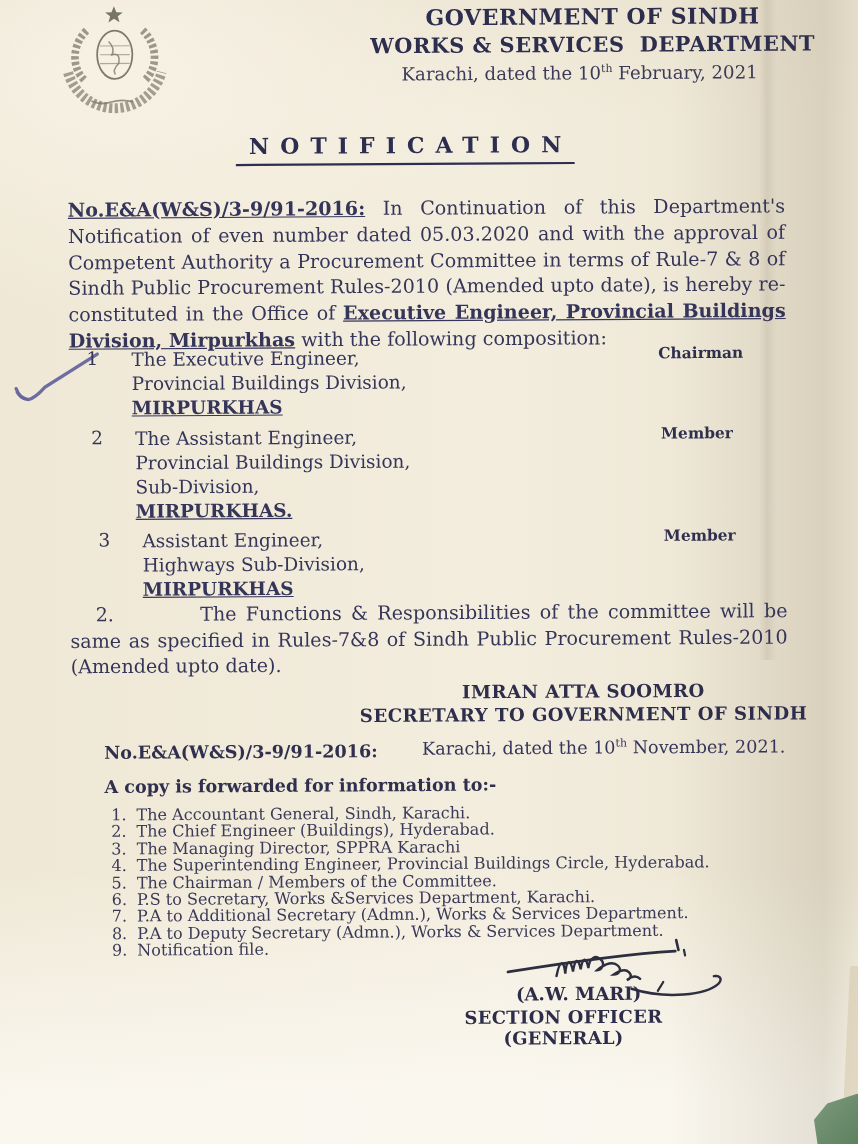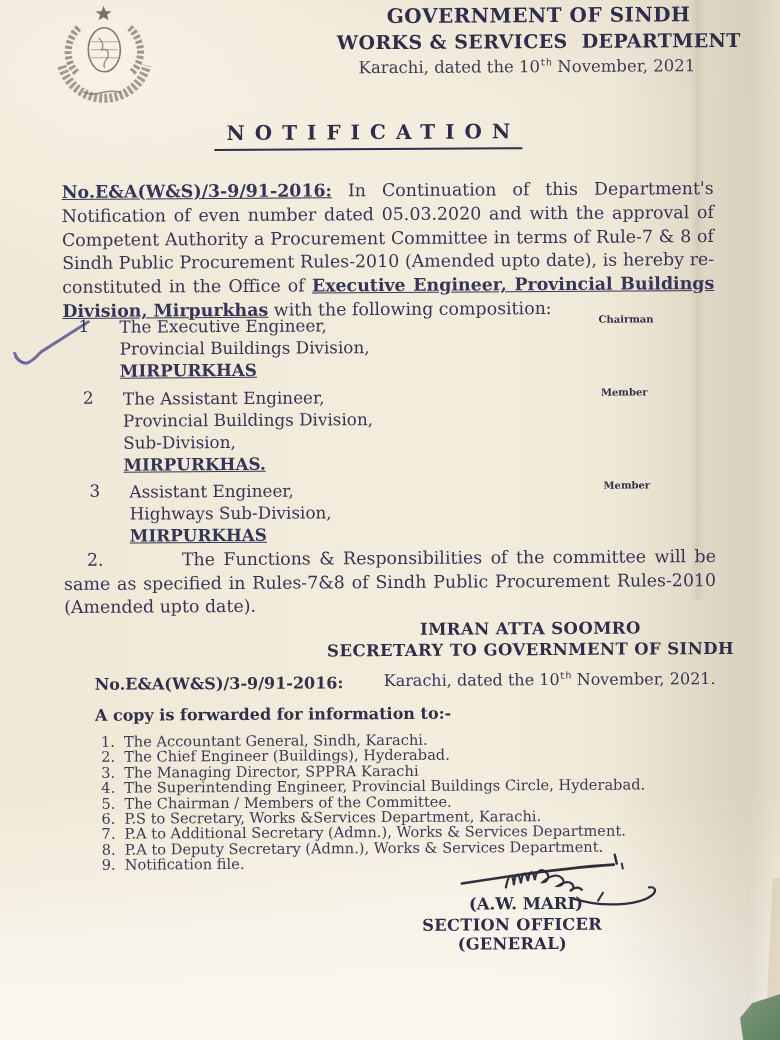--- a/index.html
+++ b/index.html
@@ -20,29 +20,29 @@
     background:linear-gradient(90deg, rgba(125,112,88,0) 0%, rgba(125,112,88,.13) 45%, rgba(125,112,88,0) 100%);}
   .edge-beige{right:0;bottom:42px;width:13px;height:120px;background:#d8ccb2;opacity:.65;
     clip-path:polygon(45% 0,100% 0,100% 100%,0 100%);}
   .corner-green{right:0;bottom:0;width:40px;height:46px;
     background:linear-gradient(135deg,#7d9a7d,#5d815f);
     clip-path:polygon(100% 0,100% 100%,8% 100%,0 52%,30% 20%);}
   .org{left:322px;top:4px;width:440px;text-align:center;font-weight:bold;color:#2d2d4e;}
   .org1{font-size:20px;letter-spacing:.5px;}
   .org2{font-size:19px;white-space:pre;margin-top:3px;letter-spacing:.4px;}
   .dateline{left:350px;top:58px;width:360px;text-align:center;font-size:16.5px;color:#3b3b58;}
-  sup{font-size:10px;font-family:Liberation Mono, monospace;}
+  sup{font-size:10px;}
   .title-wrap{left:0;top:120px;width:742px;text-align:center;}
   .title-text{display:inline-block;font-size:20px;font-weight:bold;letter-spacing:10px;
     color:#2d2d50;border-bottom:2.5px solid #2d2d50;padding:0 2px 4px 12px;}
   .para1{left:64px;top:179px;width:652px;font-size:17.4px;line-height:23.8px;text-align:justify;}
   .bu{font-weight:bold;text-decoration:underline;}
   .c-no{font-size:16.8px;}
   .c-body{font-size:16.8px;line-height:22px;}
-  .c-role{font-weight:bold;font-size:10px;color:#2f2f4e;}
+  .c-role{font-weight:bold;font-size:14px;color:#2f2f4e;}
   .place{font-weight:bold;text-decoration:underline;}
   .para2{left:64px;top:547px;width:652px;font-size:17.4px;line-height:23.6px;text-align:justify;}
   .p2no{display:inline-block;width:118px;padding-left:23px;box-sizing:border-box;}
   .signatory{left:320px;top:619px;width:420px;text-align:center;font-weight:bold;
     font-size:16.5px;line-height:21px;color:#2e2e4c;letter-spacing:.4px;}
   .e-ref{left:94px;top:673px;font-size:16px;font-weight:bold;color:#30304e;}
   .e-date{left:383px;top:671px;font-size:16px;}
   .copy-head{left:94px;top:704px;font-size:16px;font-weight:bold;color:#30304e;}
   .recipients{left:100px;top:732px;font-size:14.6px;line-height:15.4px;color:#3a3a58;}
   .r-row{display:flex;}
@@ -73,21 +73,21 @@
           <path d="M36,88 q9,4 18,1 q10,-3 20,0" stroke-width="1.6" opacity="0.8"></path>
         </g>
       </svg>
     </div>
 
     <div class="abs org">
       <div class="org1">GOVERNMENT OF SINDH</div>
       <div class="org2">WORKS &amp; SERVICES  DEPARTMENT</div>
     </div>
 
-    <div class="abs dateline"><span>Karachi, dated the 10</span><sup>th</sup><span> November, 2021</span></div>
+    <div class="abs dateline"><span>Karachi, dated the 10</span><sup>th</sup><span> February, 2021</span></div>
 
     <div class="abs title-wrap">
       <span class="title-text">NOTIFICATION</span>
     </div>
 
     <div class="abs para1"><span class="bu">No.E&amp;A(W&amp;S)/3-9/91-2016:</span><span> In Continuation of this Department's Notification of even number dated 05.03.2020 and with the approval of Competent Authority a Procurement Committee in terms of Rule-7 &amp; 8 of Sindh Public Procurement Rules-2010 (Amended upto date), is hereby re-constituted in the Office of </span><span class="bu">Executive Engineer, Provincial Buildings Division, Mirpurkhas</span><span> with the following composition:</span></div>
 
     <div class="abs" style="left:10px;top:314px;width:95px;height:55px;">
       <svg width="95" height="55" viewBox="0 0 95 55">
         <path d="M6,37 q3,9 11,10 q6,-1 15,-11 L80,6" stroke="#5f5f9b" stroke-width="3" fill="none" stroke-linecap="round" opacity="0.9"></path>

